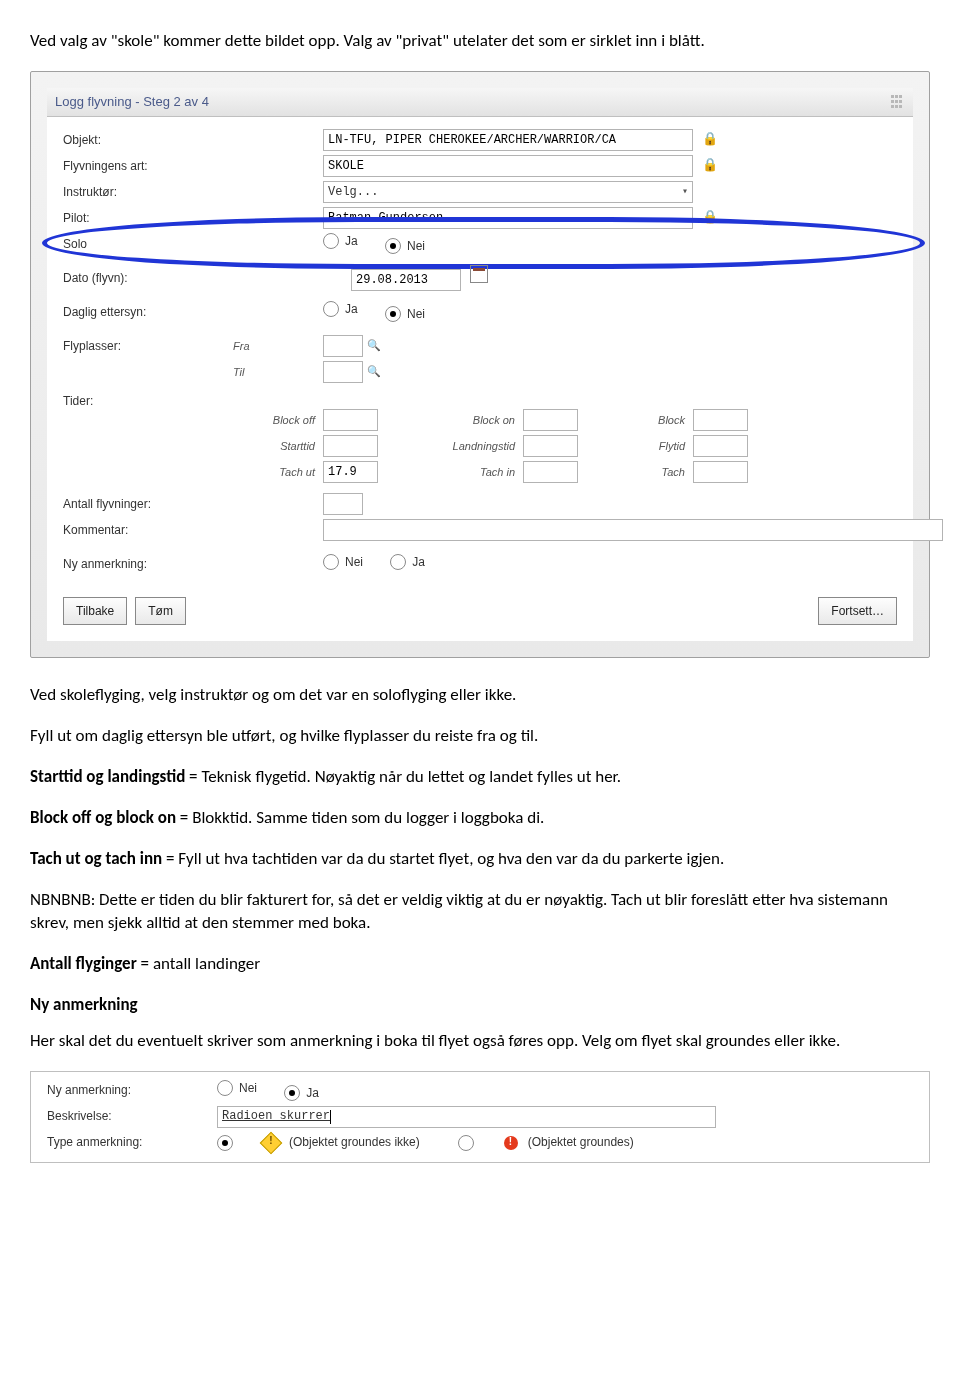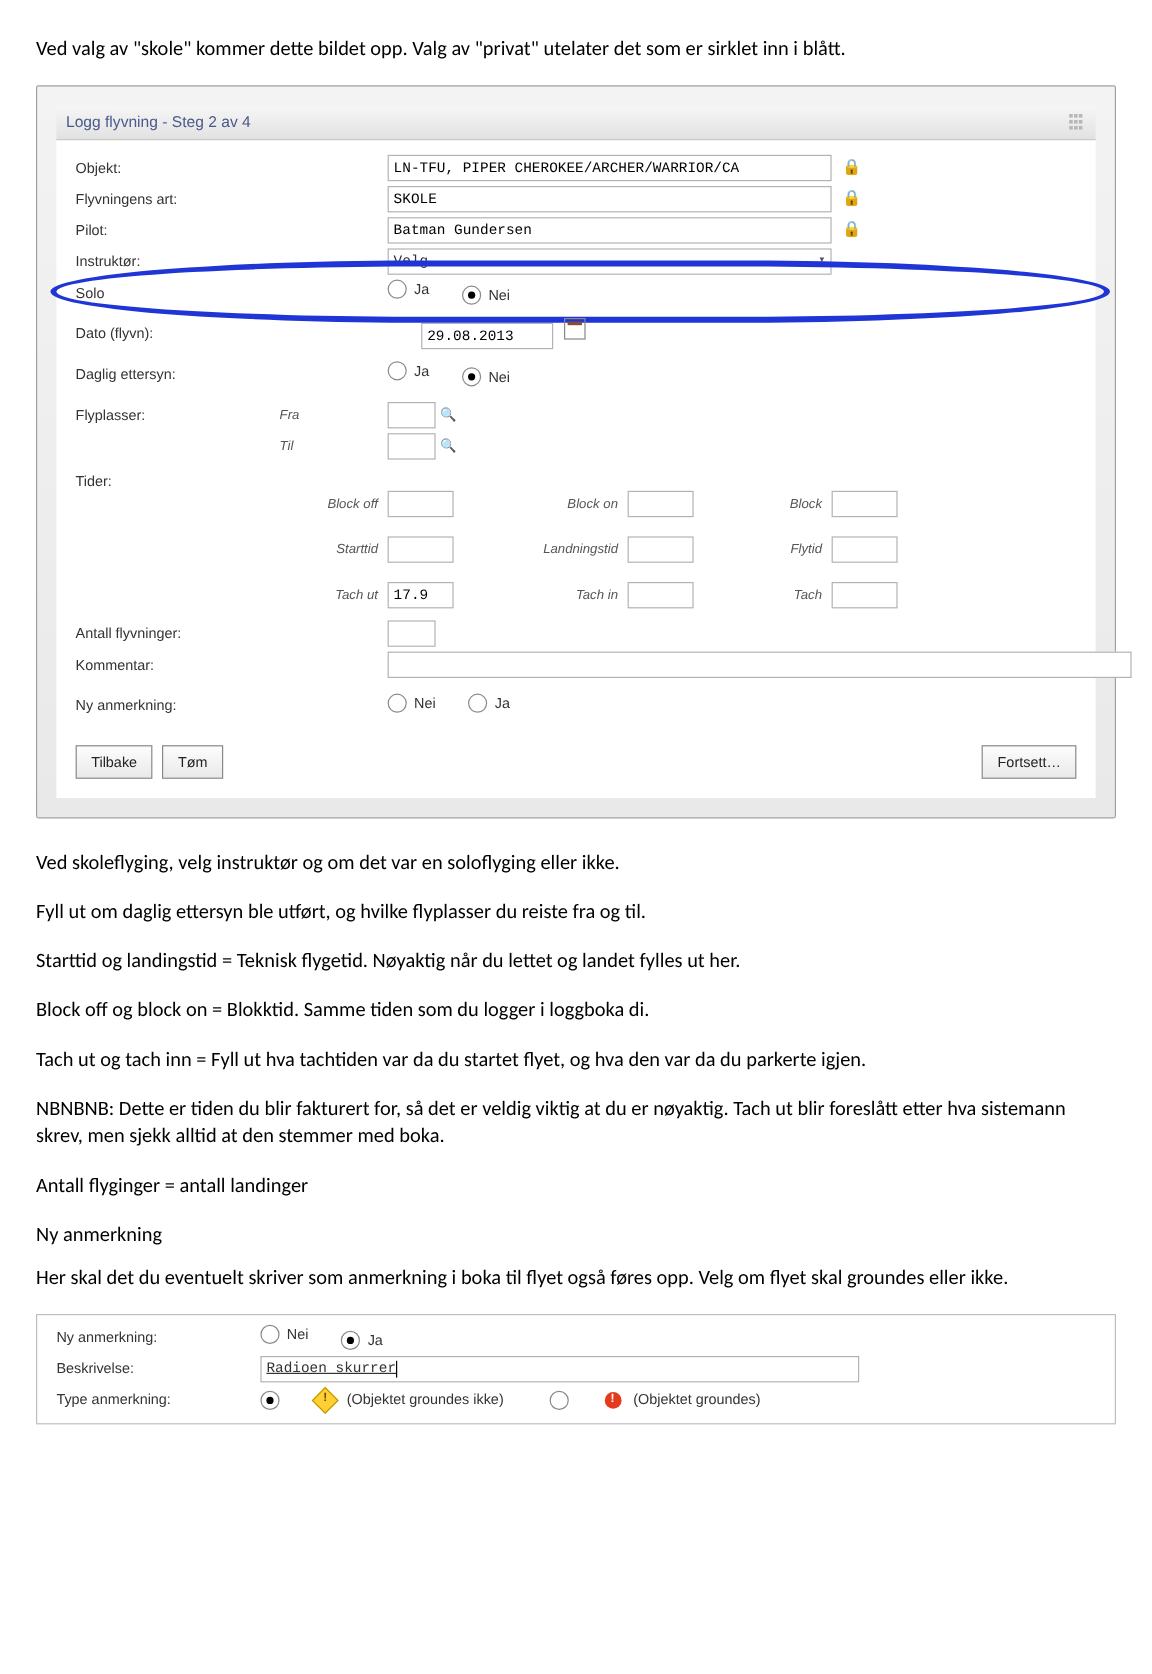--- a/index.html
+++ b/index.html
@@ -1,18 +1,18 @@
 <!DOCTYPE html>
 <html><head>
 <meta charset="utf-8">
 <style>
   body{margin:0;background:#fff;font-family:Calibri,Arial,sans-serif;color:#000;font-size:17px;line-height:1.35;width:960px}
   .page{padding:30px 30px 20px 30px}
   p{margin:0 0 18px 0}
-  b{font-weight:normal}
+  b{font-weight:bold}
 
   .shot{position:relative;box-sizing:border-box;border:1px solid #a0a0a0;background:linear-gradient(#f3f3f3,#e9e9e9);border-radius:2px;padding:16px;margin:8px 0 26px 0;font-family:Verdana,Geneva,sans-serif;font-size:12px;color:#333}
   .titlebar{display:flex;align-items:center;justify-content:space-between;background:linear-gradient(#f6f6f6,#e2e2e2);border-bottom:1px solid #bfbfbf;height:28px;padding:0 8px}
   .titlebar .ttl{color:#4a5a8a;font-size:13px}
   .grip{width:14px;height:14px;display:flex;flex-wrap:wrap;gap:1px}
   .grip span{width:3px;height:3px;background:#b8b8b8}
   .form{background:#fff;padding:10px 16px 16px 16px;position:relative}
   .row{display:grid;grid-template-columns:170px 90px 1fr;align-items:center;min-height:26px}
   .row .lbl{white-space:nowrap}
   .row .sub{font-style:italic;color:#555;font-size:11px;padding-right:8px}
@@ -24,21 +24,21 @@
   .w-full{width:620px}
   .select{box-sizing:border-box;height:22px;width:370px;border:1px solid #b3b3b3;display:inline-flex;align-items:center;justify-content:space-between;background:#fff;font-family:Courier New,monospace;font-size:12px;padding:0 4px}
   .chev{font-size:10px;color:#555}
   .radio{display:inline-flex;align-items:center;gap:6px;margin-right:24px}
   .radio .dot{width:14px;height:14px;border:1px solid #8a8a8a;border-radius:50%;display:inline-flex;align-items:center;justify-content:center}
   .radio .dot.on::after{content:"";width:6px;height:6px;background:#000;border-radius:50%}
   .lock{display:inline-block;margin-left:6px;color:#d59a00;font-size:13px}
   .mag{font-size:11px;margin-left:4px;color:#555}
   .cal{display:inline-flex;width:16px;height:16px;border:1px solid #888;margin-left:6px;position:relative}
   .cal::before{content:"";position:absolute;top:2px;left:2px;right:2px;height:3px;background:#8a4a36}
-  .timegrid{display:grid;grid-template-columns:90px 60px 140px 60px 110px 60px;row-gap:16px;align-items:center;font-size:11px}
+  .timegrid{display:grid;grid-template-columns:90px 60px 140px 60px 110px 60px;row-gap:4px;align-items:center;font-size:11px}
   .timegrid .tl{font-style:italic;color:#555;text-align:right;padding-right:8px}
   .btnrow{display:flex;justify-content:space-between;align-items:flex-start;margin-top:20px}
   .btnrow .left{display:flex;gap:8px}
   .btn{display:inline-flex;align-items:center;justify-content:center;height:26px;padding:0 12px;border:1px solid #888;background:linear-gradient(#fdfdfd,#e9e9e9);font-family:Verdana,Geneva,sans-serif;font-size:12px;color:#222}
   
   .ring{position:absolute;left:-5px;right:-12px;top:100px;height:42px;border:5px solid #2035d6;border-radius:50%/70%;pointer-events:none}
 
   .shot2{box-sizing:border-box;border:1px solid #bfbfbf;background:#fff;padding:6px 16px;margin-top:8px;font-family:Verdana,Geneva,sans-serif;font-size:12px;color:#333}
   .row2{display:grid;grid-template-columns:170px 1fr;align-items:center;min-height:26px}
   .inline{display:flex;align-items:center;gap:6px}
@@ -82,35 +82,35 @@
       </div>
       <div class="row">
         <span class="lbl">Flyvningens art:</span>
         <span></span>
         <span>
           <input class="tinput w-wide" value="SKOLE" style="">
           <span class="lock">🔒</span>
         </span>
       </div>
       <div class="row">
-        <span class="lbl">Pilot:</span>
-        <span></span>
-        <span>
-          <input class="tinput w-wide" value="Batman Gundersen" style="">
-          <span class="lock">🔒</span>
-        </span>
-      </div>
-      <div class="row">
         <span class="lbl">Instruktør:</span>
         <span></span>
         <span>
           <span class="select">
             <span>Velg...</span>
             <span class="chev">▾</span>
           </span>
+        </span>
+      </div>
+      <div class="row">
+        <span class="lbl">Pilot:</span>
+        <span></span>
+        <span>
+          <input class="tinput w-wide" value="Batman Gundersen" style="">
+          <span class="lock">🔒</span>
         </span>
       </div>
       <div class="row">
         <span class="lbl">Solo</span>
         <span></span>
         <span>
           <span class="radio">
               <span class="dot"></span>
               <span>Ja</span>
             </span>

